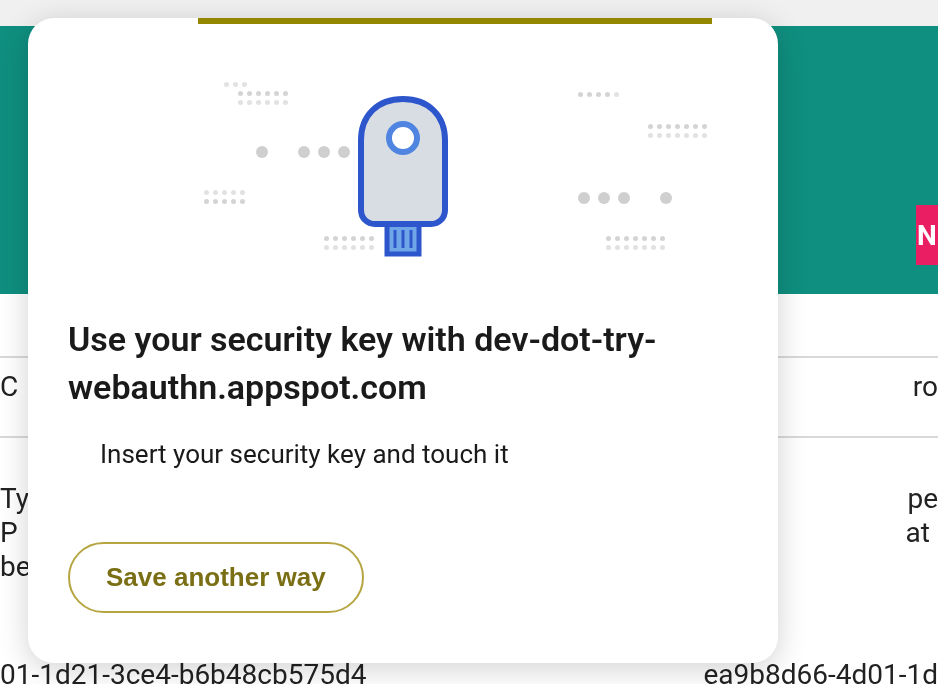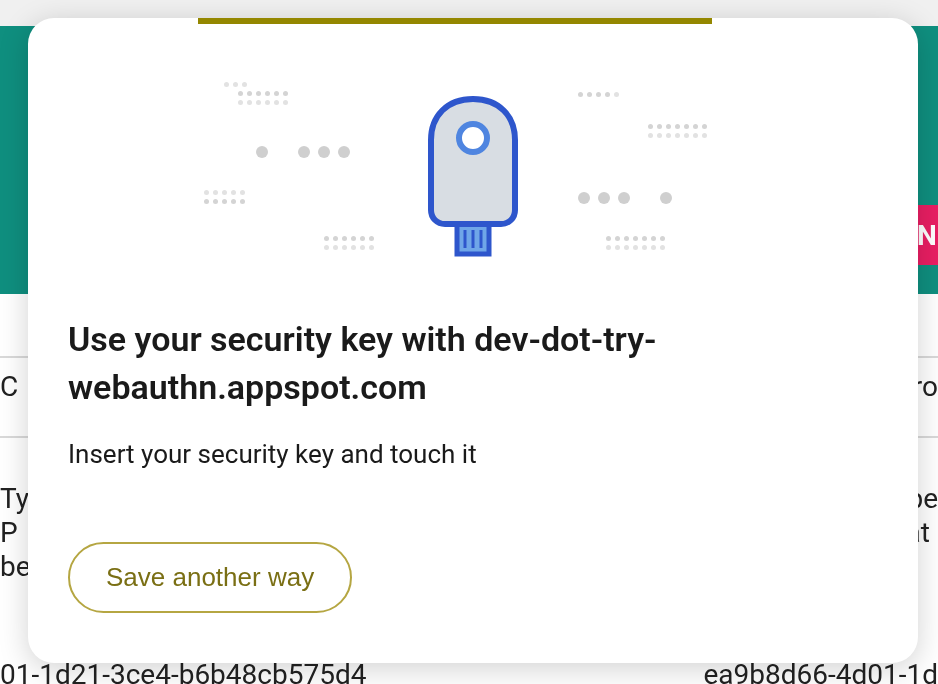--- a/index.html
+++ b/index.html
@@ -53,21 +53,21 @@
     .bg-frag {
       position: absolute;
       color: #222;
       font-size: 28px;
       white-space: nowrap;
     }
     .modal {
       position: absolute;
       top: 18px;
       left: 28px;
-      width: 890px;
+      width: 750px;
       height: 645px;
       background: #fff;
       border-radius: 26px;
       box-shadow: 0 6px 30px rgba(0,0,0,0.18);
       overflow: hidden;
     }
     .modal-topbar {
       position: absolute;
       top: 0;
       left: 170px;
@@ -103,36 +103,37 @@
       font-size: 34px;
       font-weight: 600;
       color: #1a1a1a;
       line-height: 1.4;
       margin-bottom: 28px;
     }
     .subtitle {
       font-size: 26px;
       color: #1a1a1a;
       font-weight: 400;
+      margin-left: 32px;
     }
     .button-row {
       position: absolute;
       left: 0;
       right: 0;
       bottom: 20px;
       display: flex;
       justify-content: space-between;
       align-items: center;
     }
     .btn {
       border: 2px solid #b5a642;
       background: #fff;
       color: #7a6f14;
       font-size: 26px;
-      font-weight: 400;
+      font-weight: 700;
       padding: 18px 36px;
       border-radius: 40px;
       cursor: pointer;
     }
   </style>
 </head>
 <body>
 
 <div class="viewport">
 

